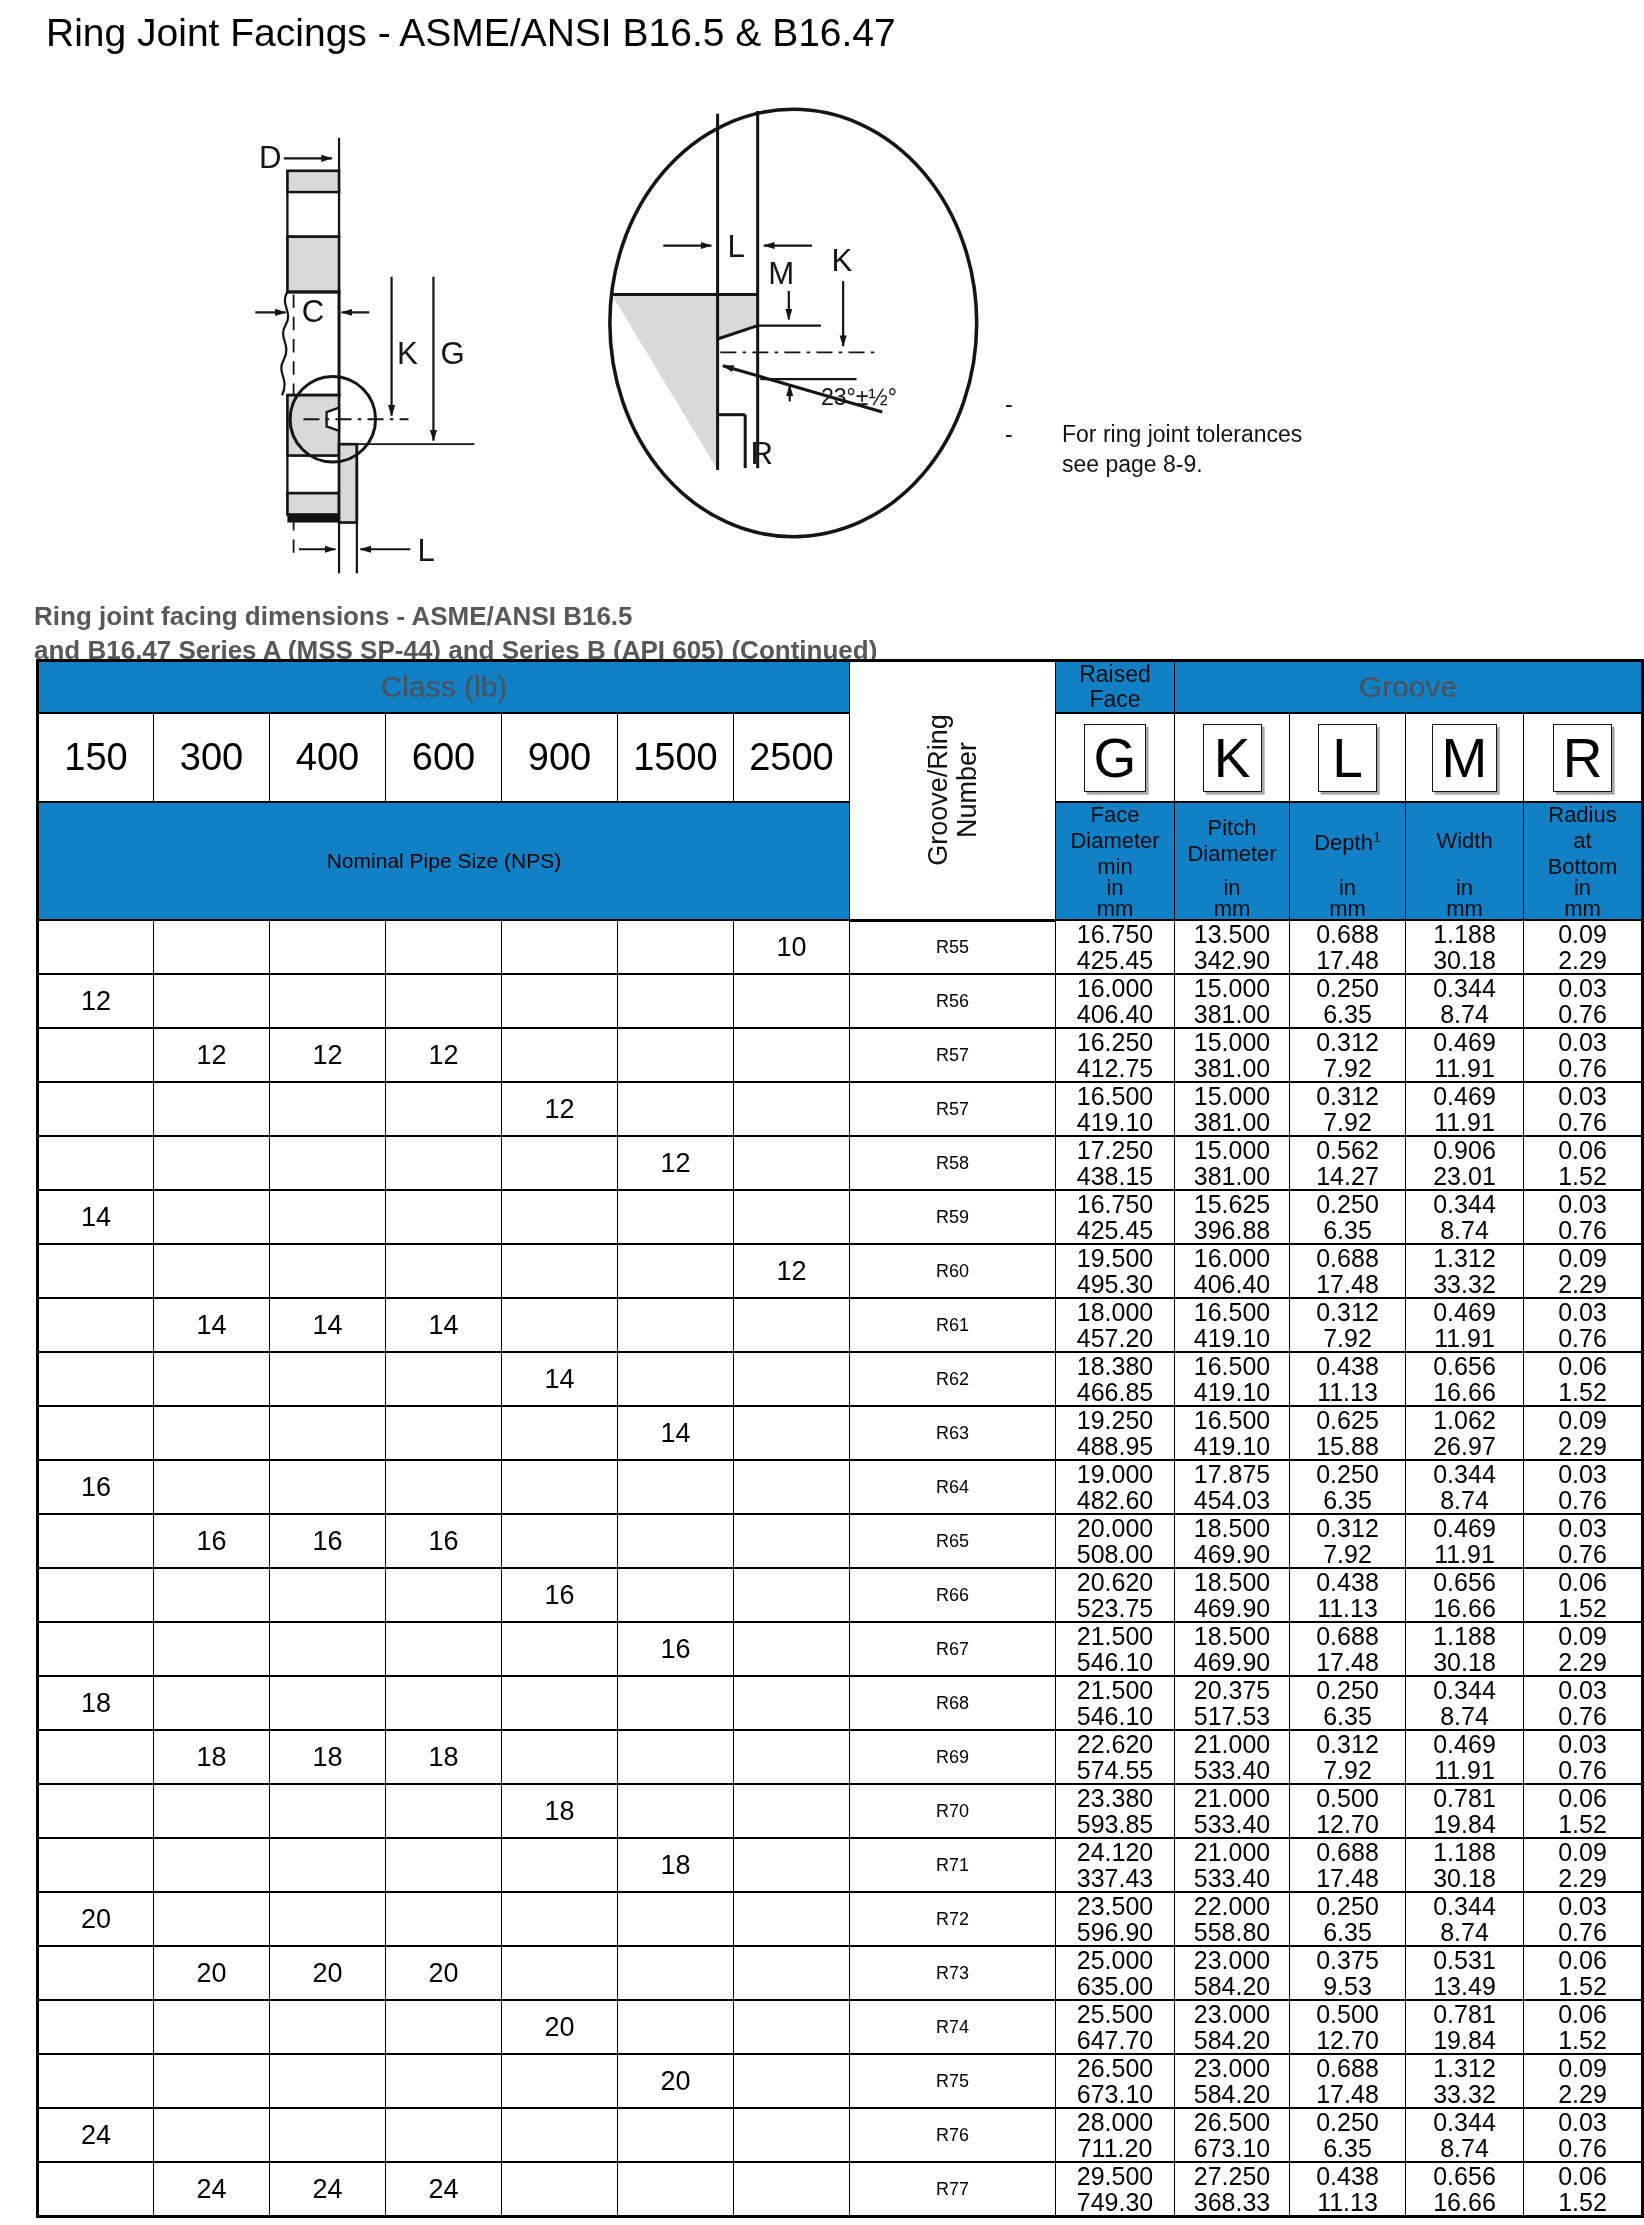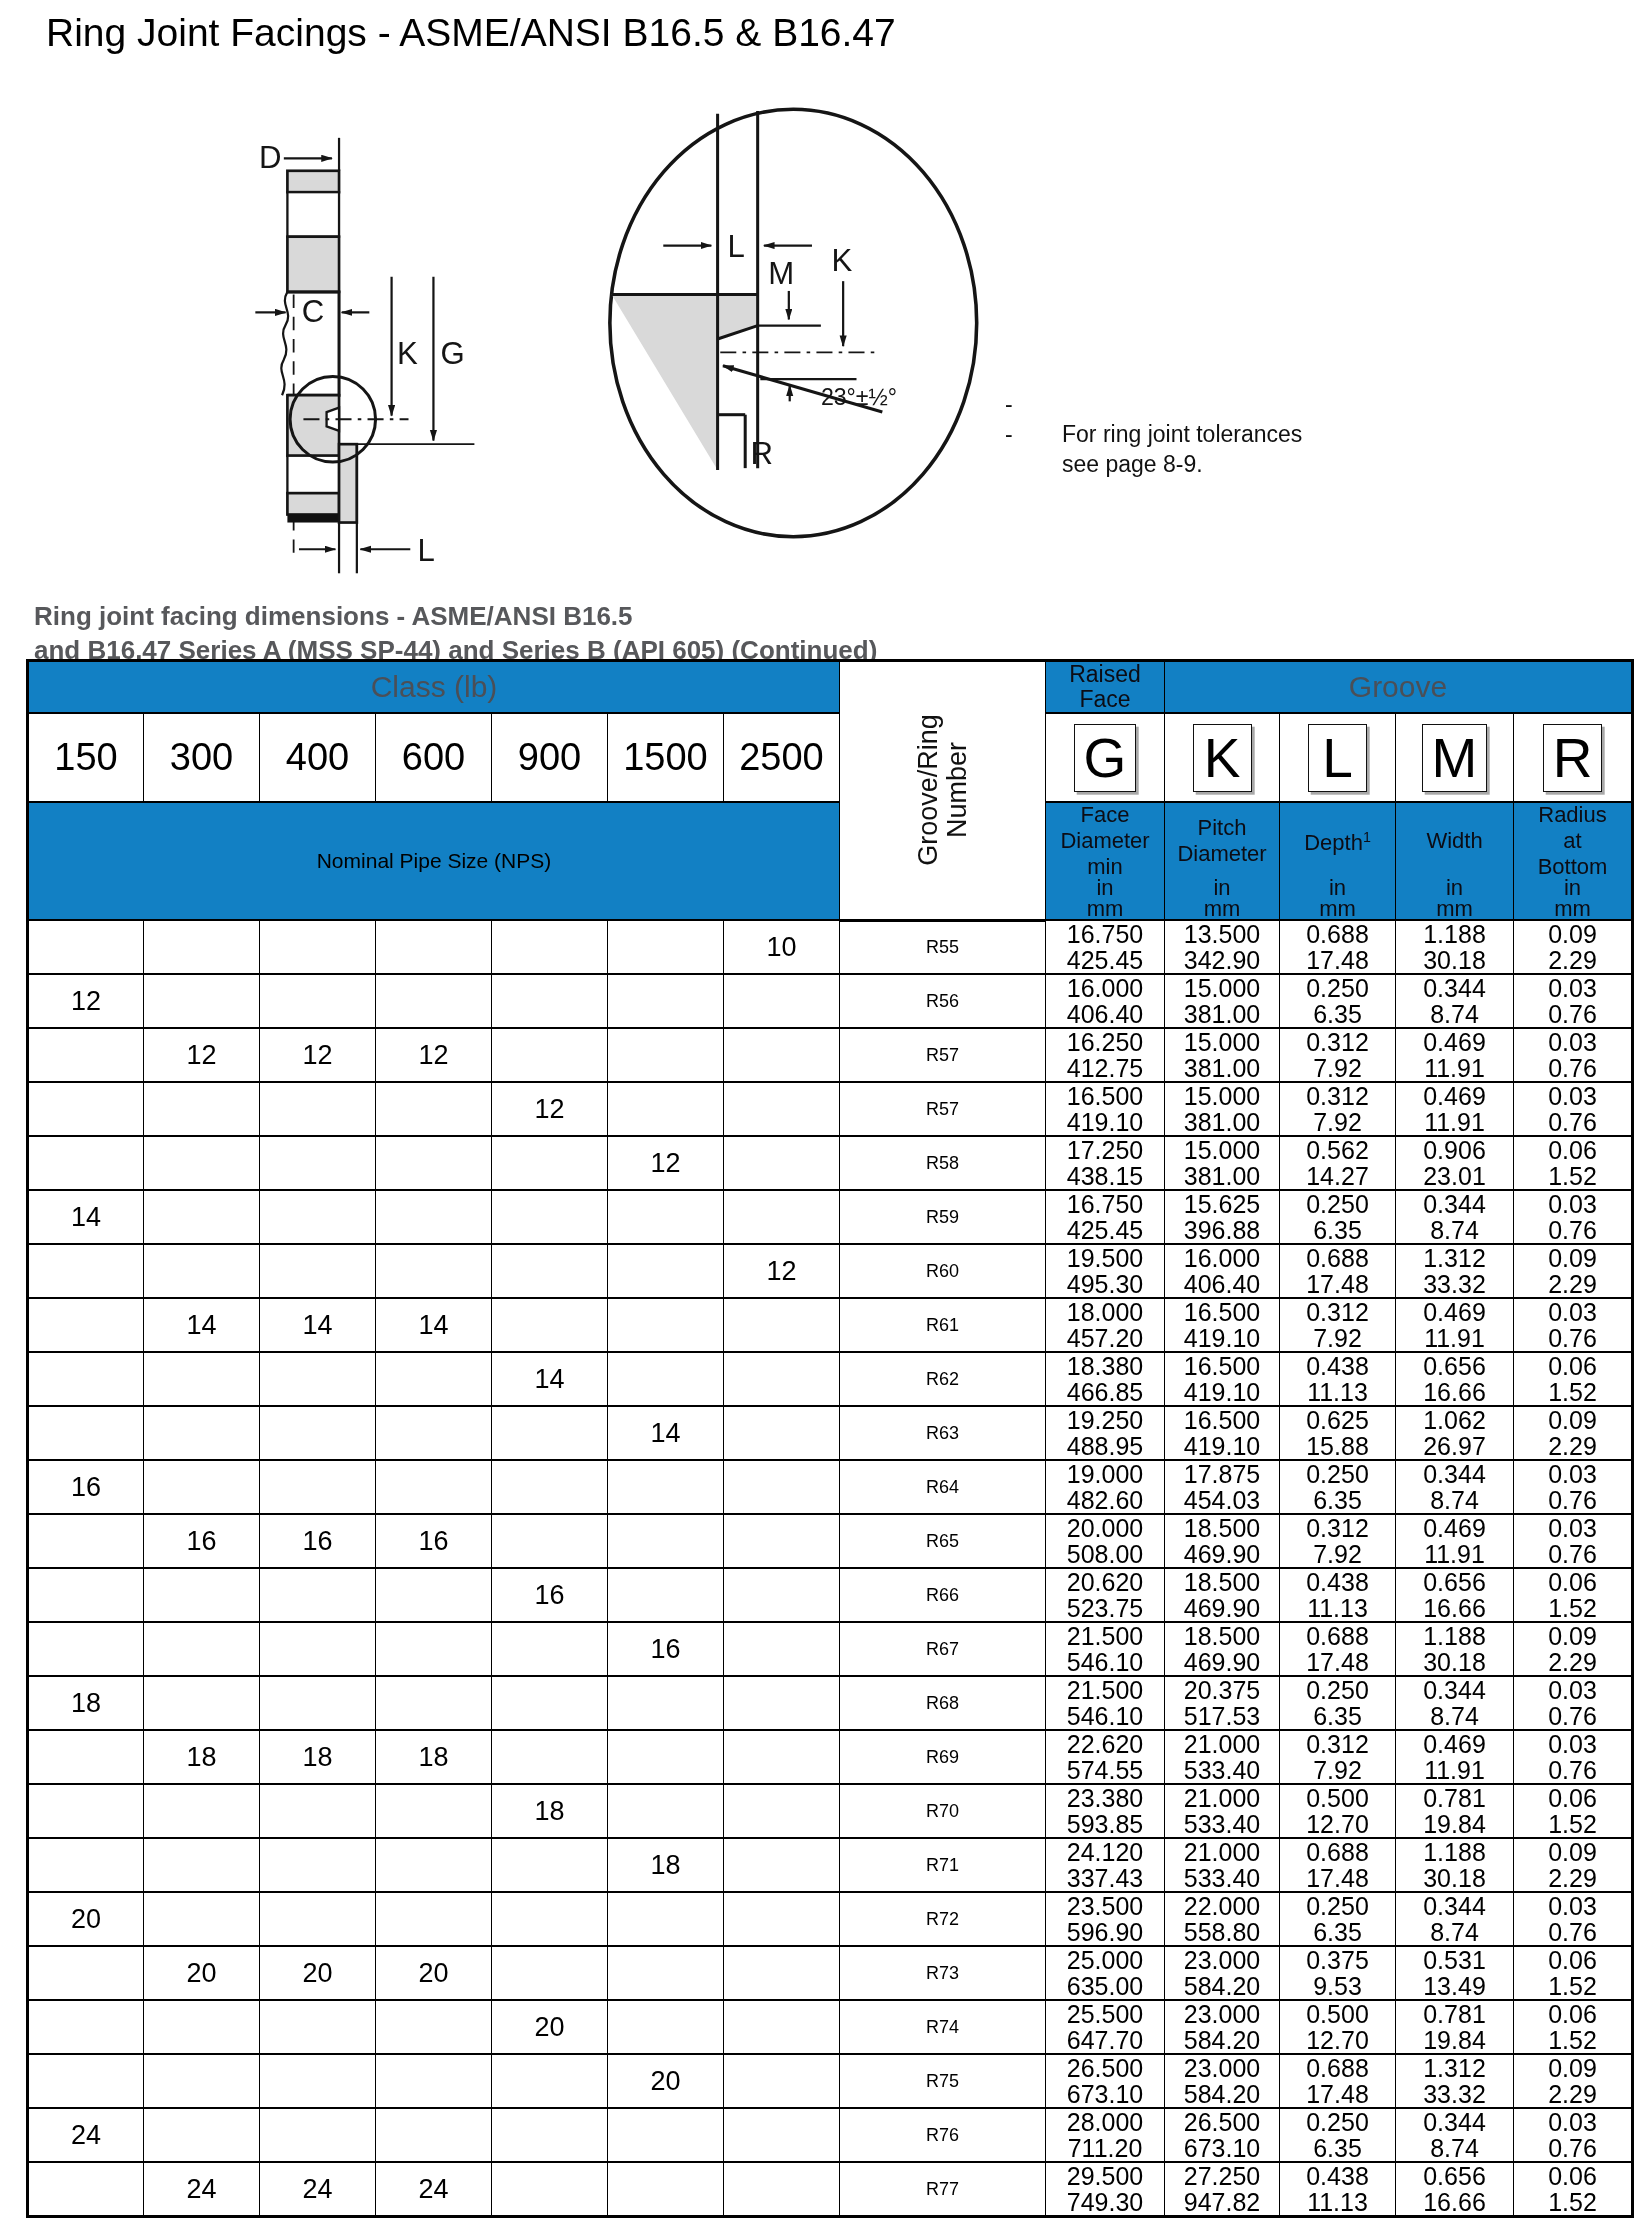--- a/index.html
+++ b/index.html
@@ -27,21 +27,21 @@
   svg .s3{stroke:#151515;stroke-width:3.4;fill:none;}
   svg .s4{stroke:#151515;stroke-width:4;fill:none;}
   svg .gray{fill:#d9d9d9;stroke:#151515;stroke-width:3;}
   svg .white{fill:#ffffff;stroke:#151515;stroke-width:2.6;}
   svg .dash{stroke:#151515;stroke-width:2;stroke-dasharray:15 10;fill:none;}
   svg .dashdot{stroke:#151515;stroke-width:2.2;stroke-dasharray:18 7 4 7;fill:none;}
   svg text{font-family:"Liberation Sans",sans-serif;font-size:35px;fill:#151515;}
   svg text.ang{font-size:26px;}
   
   #dims-table{
-    position:absolute;left:26px;top:659px;
+    position:absolute;left:36px;top:659px;
     border-collapse:collapse;table-layout:fixed;
     border:3.6px solid #000;
     background:#404040;
   }
   #dims-table td{
     border:1.8px solid #000;border-top-width:2.7px;border-bottom-width:2.7px;
     padding:0;text-align:center;vertical-align:middle;overflow:hidden;
   }
   .blue{background:#1280c4;}
   tr.rowA{height:50px;}
@@ -962,21 +962,21 @@
         <td class="nps-cell"></td>
         <td class="nps-cell"></td>
         <td class="nps-cell"></td>
         <td class="ring-cell">R77</td>
         <td class="dim-cell">
           <div class="din">29.500</div>
           <div class="dmm">749.30</div>
         </td>
         <td class="dim-cell">
           <div class="din">27.250</div>
-          <div class="dmm">947.82</div>
+          <div class="dmm">368.33</div>
         </td>
         <td class="dim-cell">
           <div class="din">0.438</div>
           <div class="dmm">11.13</div>
         </td>
         <td class="dim-cell">
           <div class="din">0.656</div>
           <div class="dmm">16.66</div>
         </td>
         <td class="dim-cell">

